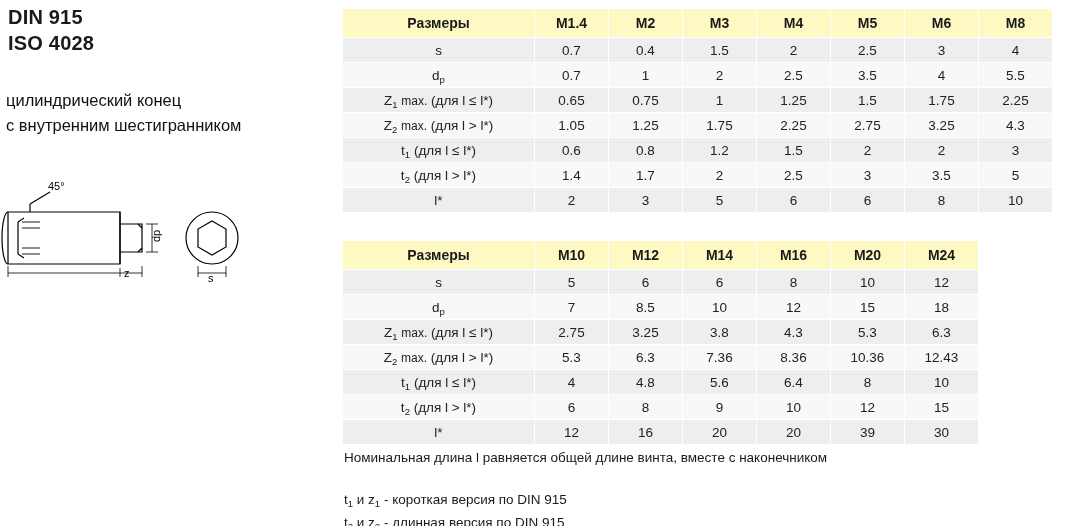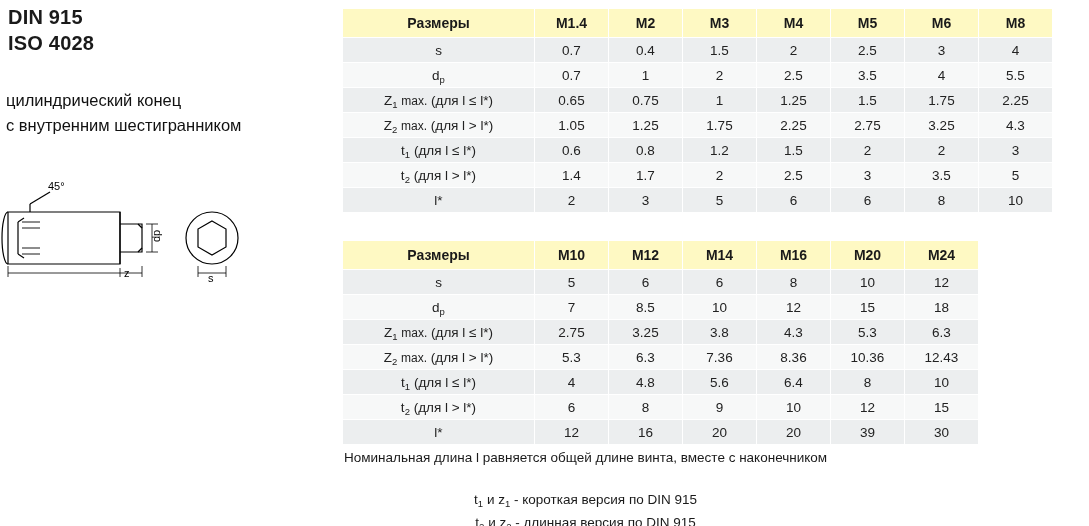--- a/index.html
+++ b/index.html
@@ -102,21 +102,21 @@
   
   .notes {
     position: absolute;
     left: 344px;
     top: 448px;
     font-size: 13.5px;
     color: #1a1a1a;
     line-height: 20px;
   }
   .note-main { margin-bottom: 22px; }
-  .note-line { margin-bottom: 2px; text-align: center; }
+  .note-line { margin-bottom: 2px; }
 </style>
 </head>
 <body>
 
 <div class="page">
 
   <div class="left-col">
 
     <div class="std-title">
       <div>DIN 915</div>

